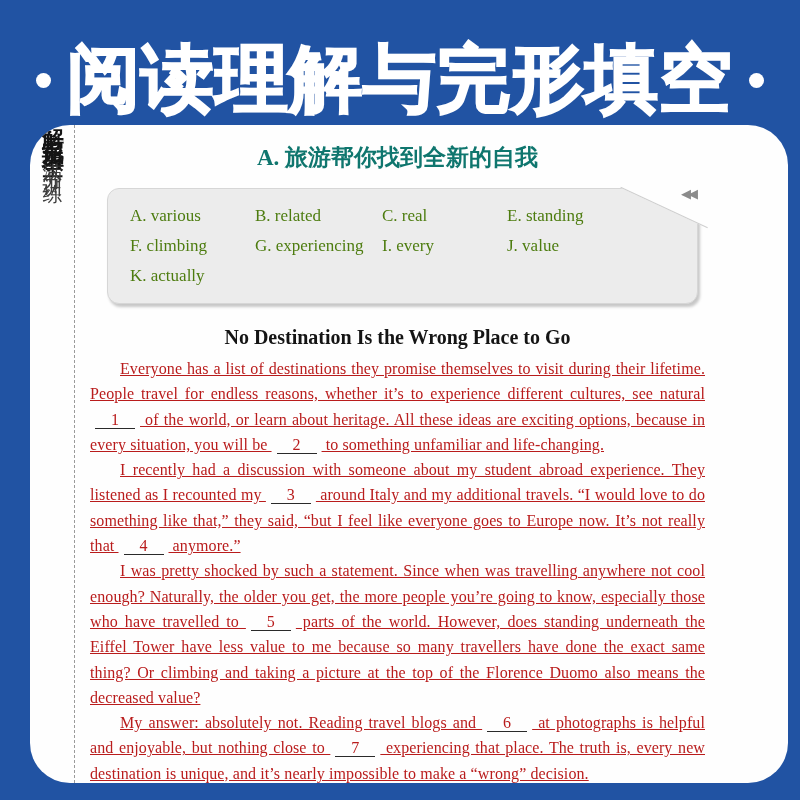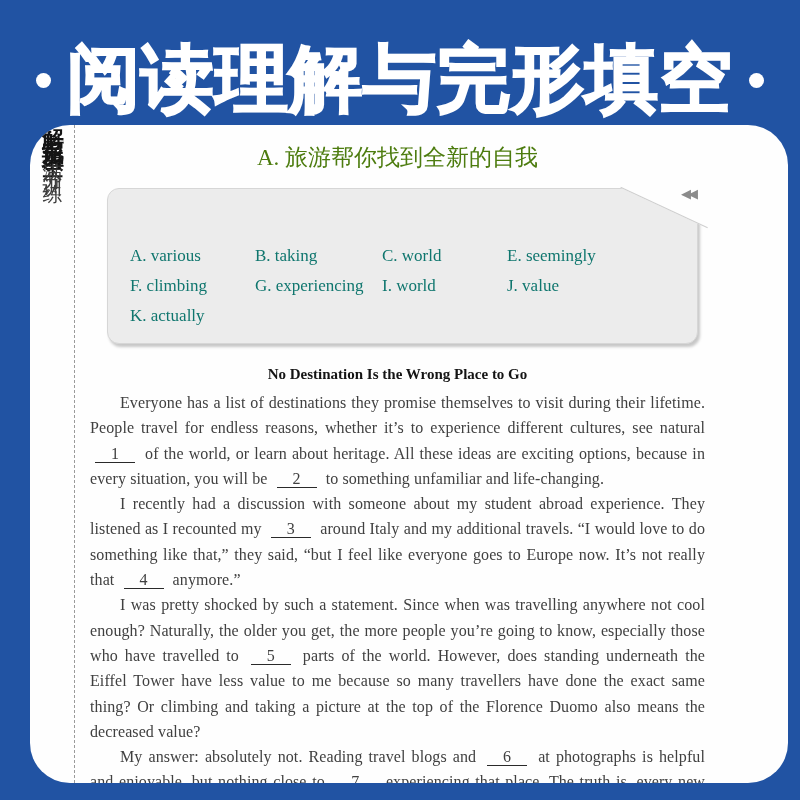--- a/index.html
+++ b/index.html
@@ -92,22 +92,22 @@
     position: absolute;
     left: 60px;
     top: 0;
     width: 615px;
   }
   .section-title {
     margin: 0;
     margin-top: 17px;
     text-align: center;
     font-size: 23px;
-    font-weight: 400;
-    color: #4d7c0f;
+    font-weight: 700;
+    color: #0f766e;
     font-family: "Liberation Serif", serif;
   }
 
   
   .word-bank {
     position: relative;
     margin-top: 15px;
     margin-left: 17px;
     width: 591px;
     box-sizing: border-box;
@@ -137,42 +137,42 @@
     font-size: 13px;
     letter-spacing: -3px;
     line-height: 1;
   }
   .wb-grid {
     display: grid;
     grid-template-columns: 125px 127px 125px auto;
     grid-auto-rows: 30px;
     align-items: center;
     font-size: 17px;
-    color: #0f766e;
-    margin-top: 40px;
+    color: #4d7c0f;
   }
   .wb-item { white-space: nowrap; }
 
   
   .passage { margin-top: 22px; }
   .passage-title {
     margin: 0 0 7px 0;
     text-align: center;
-    font-size: 15px;
+    font-size: 20px;
     font-weight: 700;
     color: #141414;
   }
   .passage p {
     margin: 0;
     font-size: 16px;
     line-height: 25.3px;
     text-align: justify;
     text-indent: 30px;
-    color: #404040;
+    color: #b91c1c;
     letter-spacing: 0.1px;
+    text-decoration: underline;
   }
   .blank {
     display: inline-block;
     min-width: 34px;
     padding: 0 3px;
     margin: 0 5px;
     border-bottom: 1.4px solid #2a2a2a;
     text-align: center;
     text-indent: 0;
     line-height: 17px;
@@ -197,26 +197,26 @@
 
   <div class="content">
 
     <h2 class="section-title">A. 旅游帮你找到全新的自我</h2>
 
     <div class="word-bank">
       <div class="corner-cut"></div>
       <div class="corner-arrows">◀◀</div>
       <div class="wb-grid">
           <div class="wb-item">A. various</div>
-          <div class="wb-item">B. taking</div>
-          <div class="wb-item">C. world</div>
-          <div class="wb-item">E. seemingly</div>
+          <div class="wb-item">B. related</div>
+          <div class="wb-item">C. real</div>
+          <div class="wb-item">E. standing</div>
           <div class="wb-item">F. climbing</div>
           <div class="wb-item">G. experiencing</div>
-          <div class="wb-item">I. world</div>
+          <div class="wb-item">I. every</div>
           <div class="wb-item">J. value</div>
           <div class="wb-item">K. actually</div>
         </div>
     </div>
 
     <div class="passage">
       <h3 class="passage-title">No Destination Is the Wrong Place to Go</h3>
       <div>
           <p>Everyone has a list of destinations they promise themselves to visit during their lifetime. People travel for endless reasons, whether it’s to experience different cultures, see natural <span class="blank">1</span> of the world, or learn about heritage. All these ideas are exciting options, because in every situation, you will be <span class="blank">2</span> to something unfamiliar and life-changing.</p>
           <p>I recently had a discussion with someone about my student abroad experience. They listened as I recounted my <span class="blank">3</span> around Italy and my additional travels. “I would love to do something like that,” they said, “but I feel like everyone goes to Europe now. It’s not really that <span class="blank">4</span> anymore.”</p>

